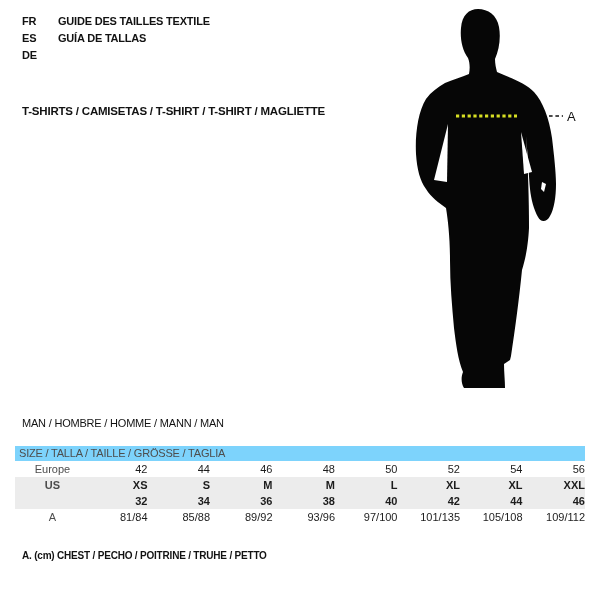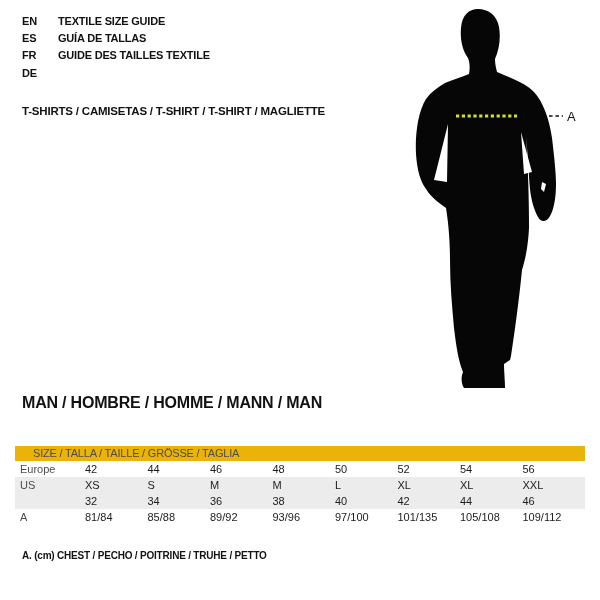--- a/index.html
+++ b/index.html
@@ -17,52 +17,48 @@
   
   .cats{position:absolute;left:22px;top:102px;}
   .cat-line{height:18px;line-height:18px;font-size:11.5px;font-weight:bold;
     letter-spacing:-0.2px;color:#121212;}
   
   .fig{position:absolute;left:400px;top:0;width:200px;height:400px;}
   .fig svg{display:block;}
   .fig text{font-family:"Liberation Sans","DejaVu Sans",sans-serif;
     font-size:13px;fill:#121212;}
   
-  .gender{position:absolute;left:22px;top:394px;font-size:16px;font-weight:bold;
+  .gender{position:absolute;left:22px;top:417px;font-size:11px;font-weight:normal;
     letter-spacing:-0.2px;color:#121212;}
   
   .size-table{position:absolute;left:15px;top:446px;width:570px;font-size:11px;}
-  .thead{height:15px;line-height:15px;background:#eab308;color:#4d4d4d;
-    padding-left:18px;letter-spacing:-0.2px;}
+  .thead{height:15px;line-height:15px;background:#7dd3fc;color:#4d4d4d;
+    padding-left:4px;letter-spacing:-0.2px;}
   .trow{display:grid;grid-template-columns:70px repeat(8,1fr);
     height:16px;line-height:16px;}
-  .trow.shaded{background:#ececec;}
-  .tlabel{padding-left:5px;color:#4d4d4d;text-align:left;}
-  .tcell{text-align:left;color:#1c1c1c;}
+  .trow.shaded{background:#ececec;font-weight:bold;}
+  .tlabel{padding-left:5px;color:#4d4d4d;text-align:center;}
+  .tcell{text-align:right;color:#1c1c1c;}
   
   .footnote{position:absolute;left:22px;top:550px;font-size:10px;font-weight:bold;
     letter-spacing:-0.2px;color:#121212;}
 </style>
 </head>
 <body>
 
 <div id="stage">
 
   <div class="lang-list">
     <div class="lang-row">
-      <span class="lang-code">EN</span>
-      <span class="lang-label">TEXTILE SIZE GUIDE</span>
+      <span class="lang-code">FR</span>
+      <span class="lang-label">GUIDE DES TAILLES TEXTILE</span>
     </div>
     <div class="lang-row">
       <span class="lang-code">ES</span>
       <span class="lang-label">GUÍA DE TALLAS</span>
-    </div>
-    <div class="lang-row">
-      <span class="lang-code">FR</span>
-      <span class="lang-label">GUIDE DES TAILLES TEXTILE</span>
     </div>
     <div class="lang-row">
       <span class="lang-code">DE</span>
     </div>
   </div>
 
   <div class="cats">
     <div class="cat-line">T-SHIRTS / CAMISETAS / T-SHIRT / T-SHIRT / MAGLIETTE</div>
   </div>
 

